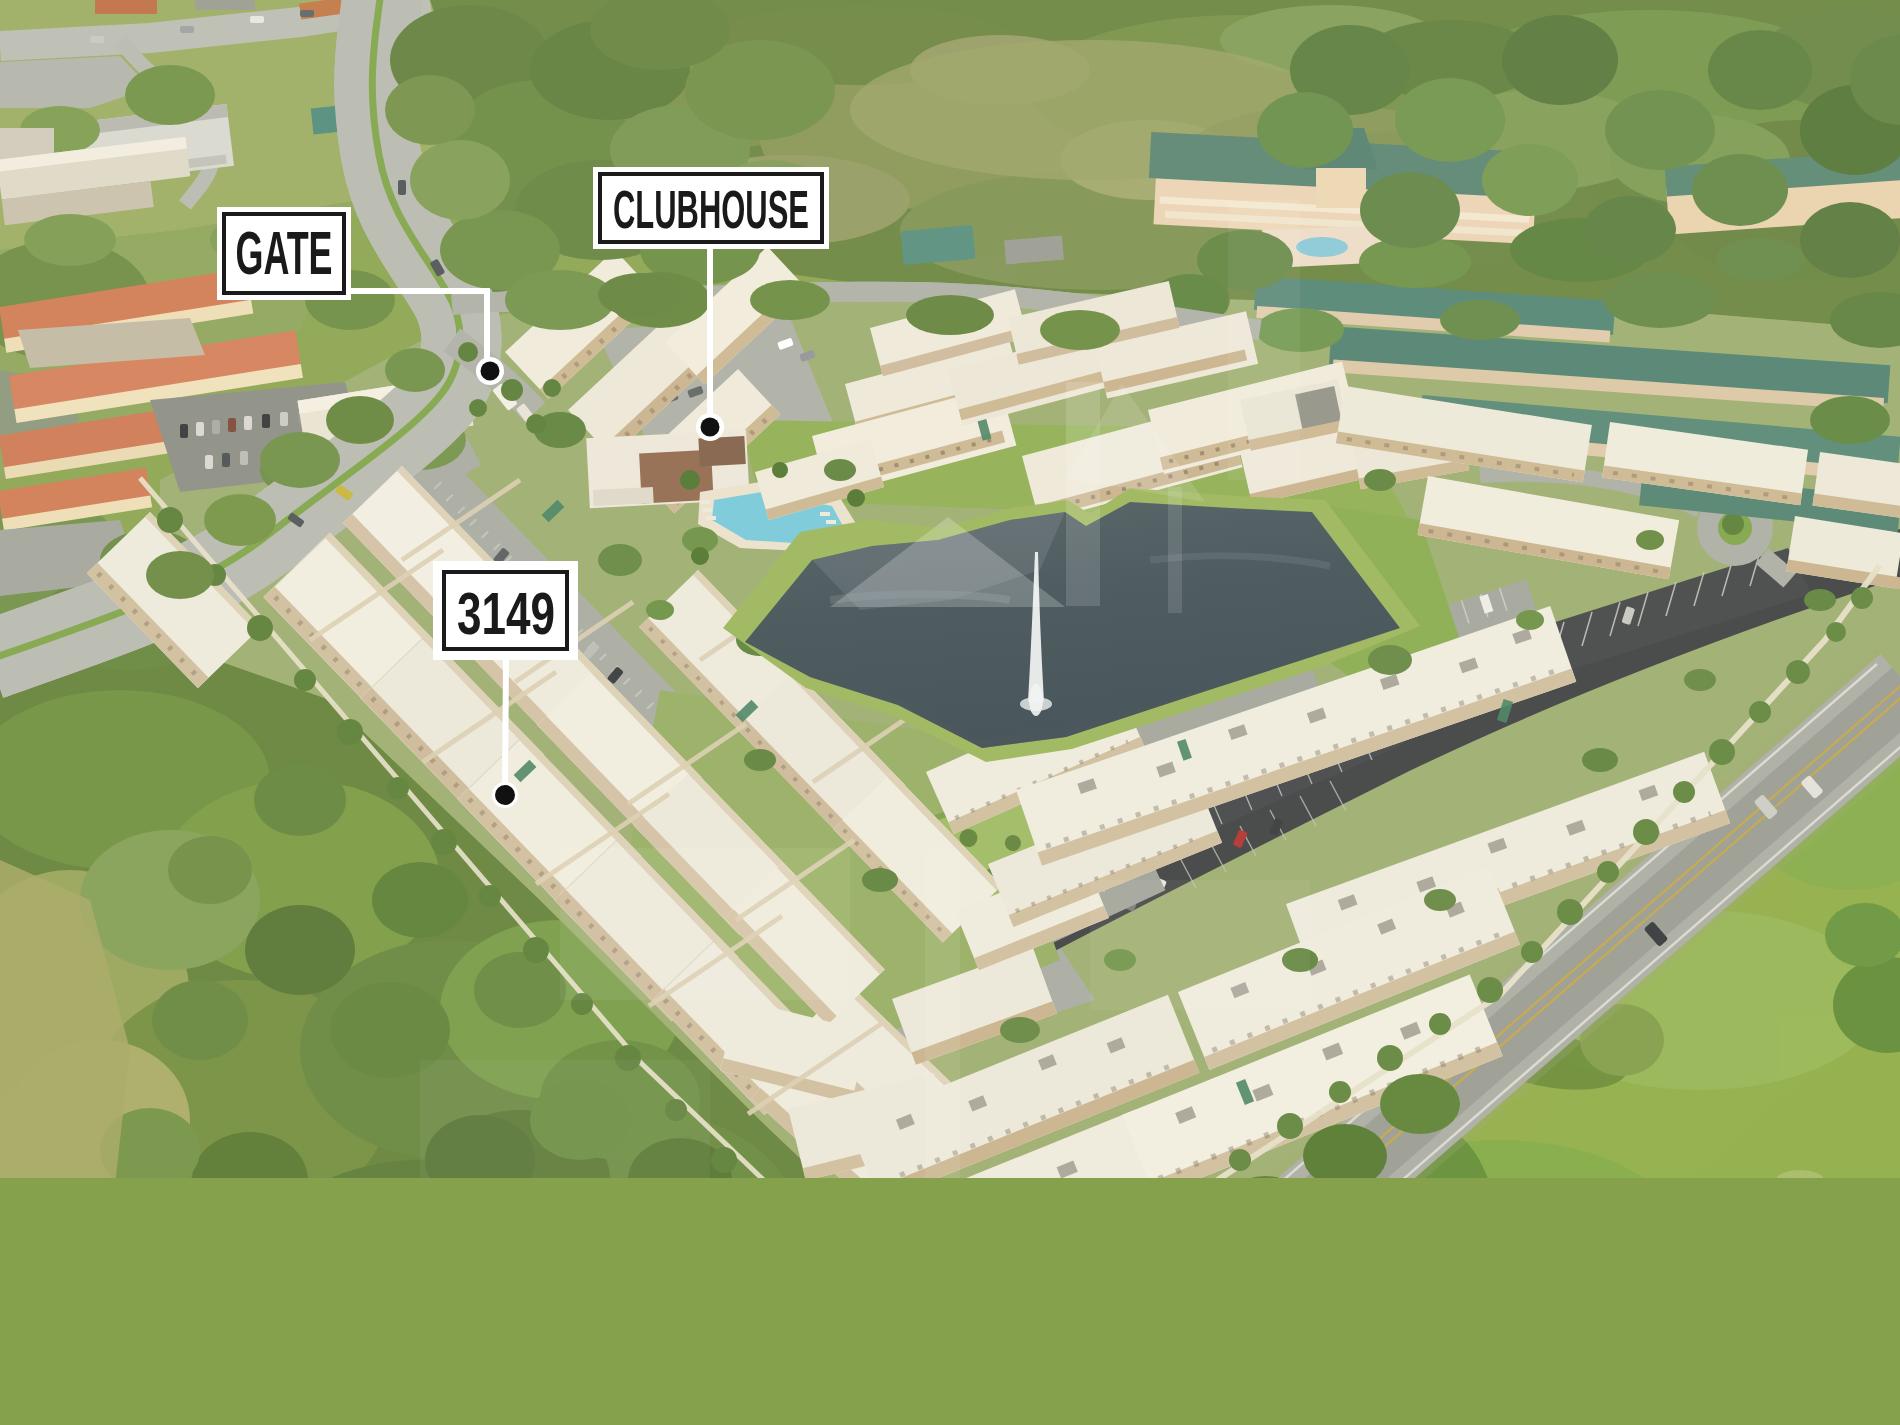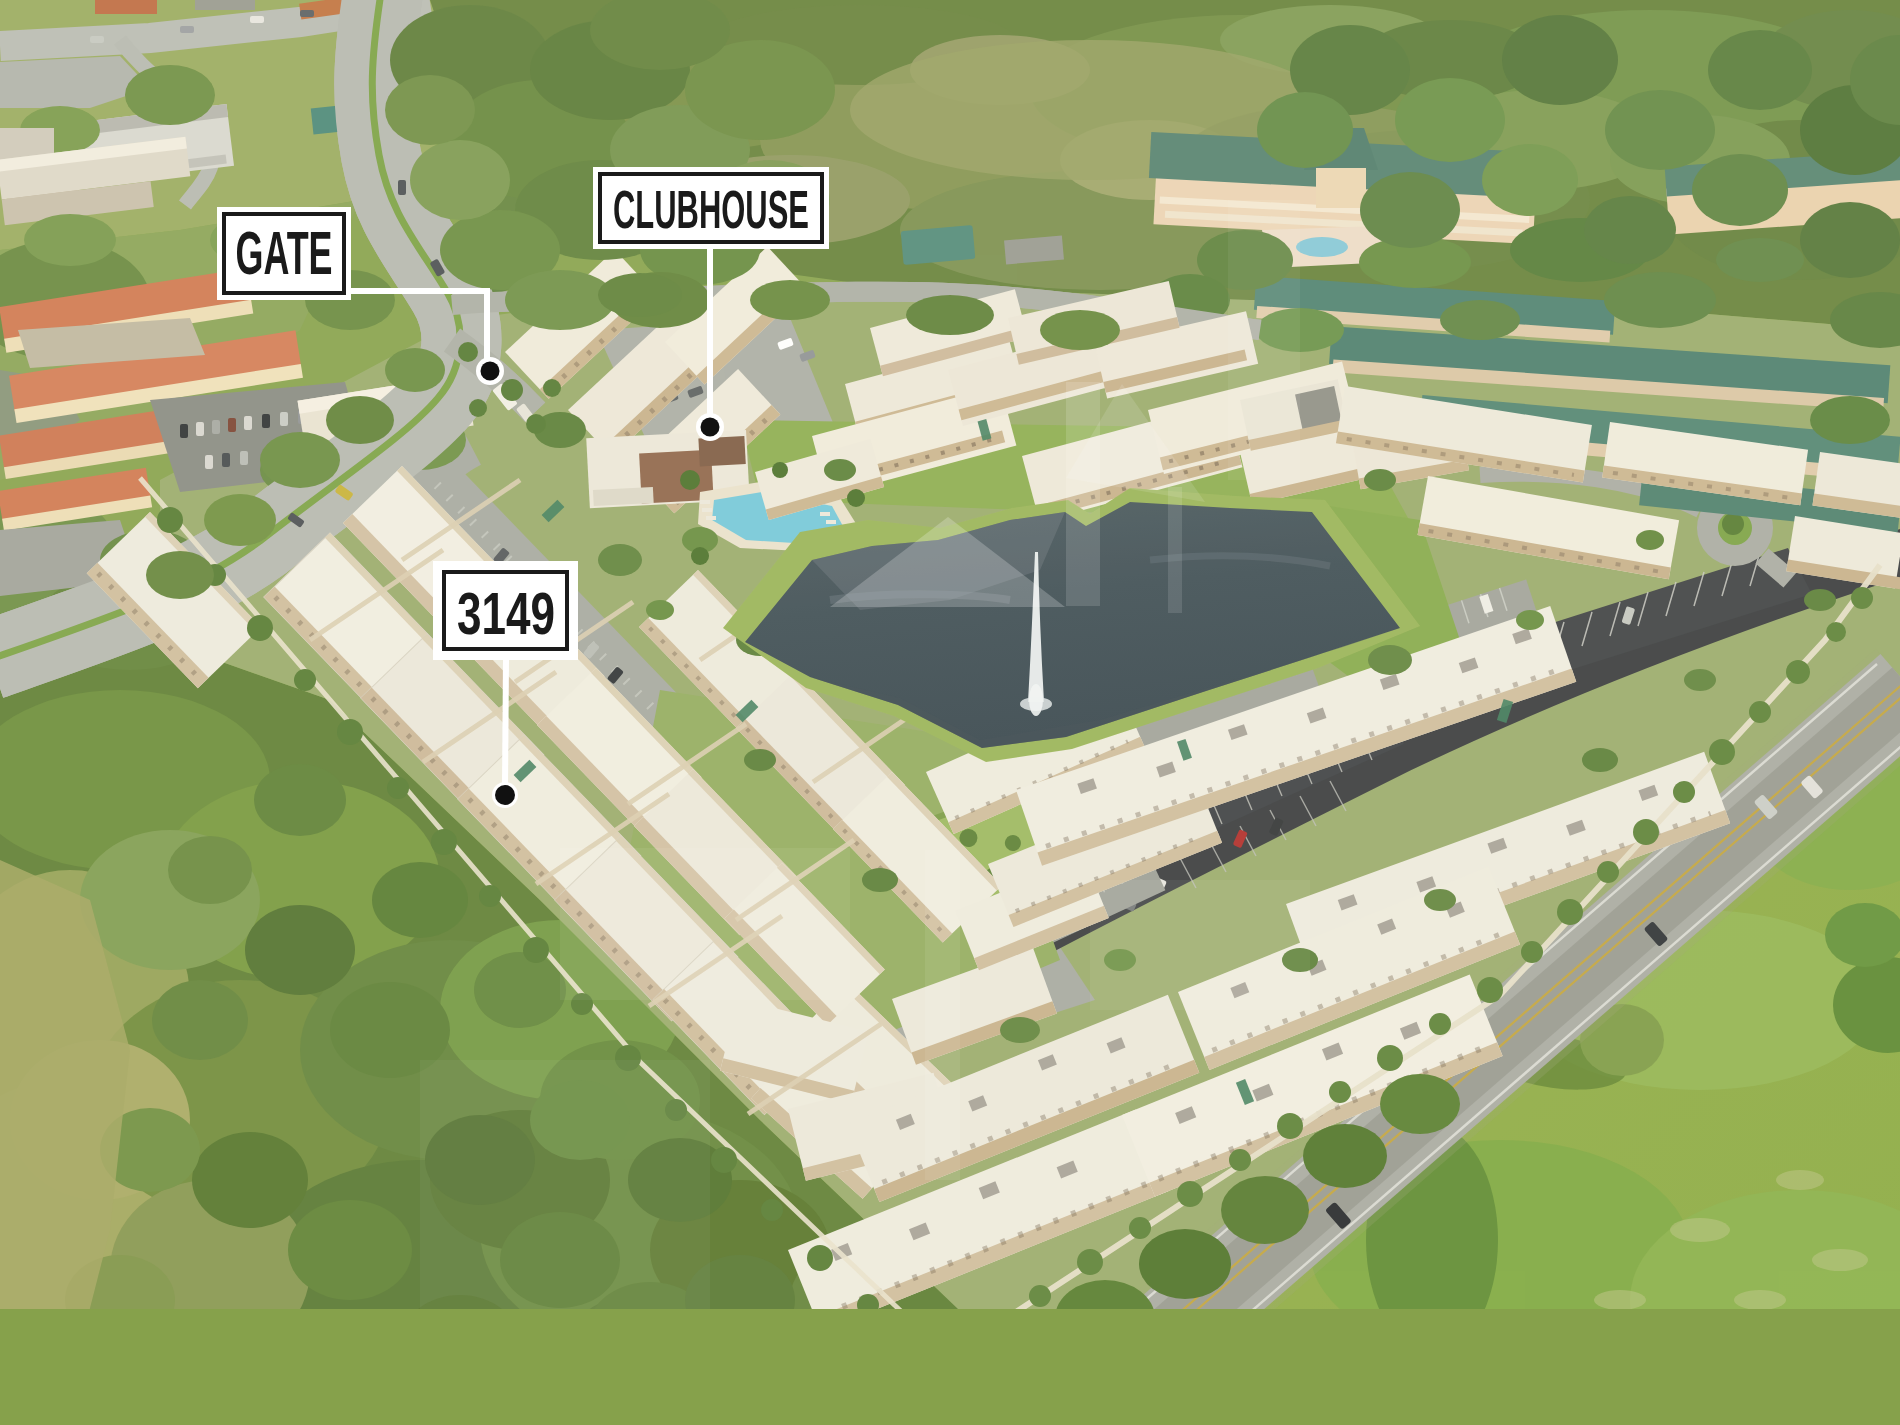--- a/index.html
+++ b/index.html
@@ -1,16 +1,16 @@
 <!DOCTYPE html>
 <html><head>
 <meta charset="utf-8">
 <style>
   html,body{margin:0;padding:0;background:#86a14b;}
-  .wrap{position:relative;width:1900px;height:1309px;overflow:hidden;font-family:"Liberation Sans",sans-serif;}
+  .wrap{position:relative;width:1900px;height:1178px;overflow:hidden;font-family:"Liberation Sans",sans-serif;}
   svg{display:block}
 </style>
 </head>
 <body>
 <div class="wrap">
 <svg width="1900" height="1425" viewBox="0 0 1900 1425">
 <defs>
   <linearGradient id="pondg" x1="0" y1="0" x2="0.25" y2="1">
     <stop offset="0%" stop-color="#49585f"></stop>
     <stop offset="45%" stop-color="#3c4b53"></stop>

